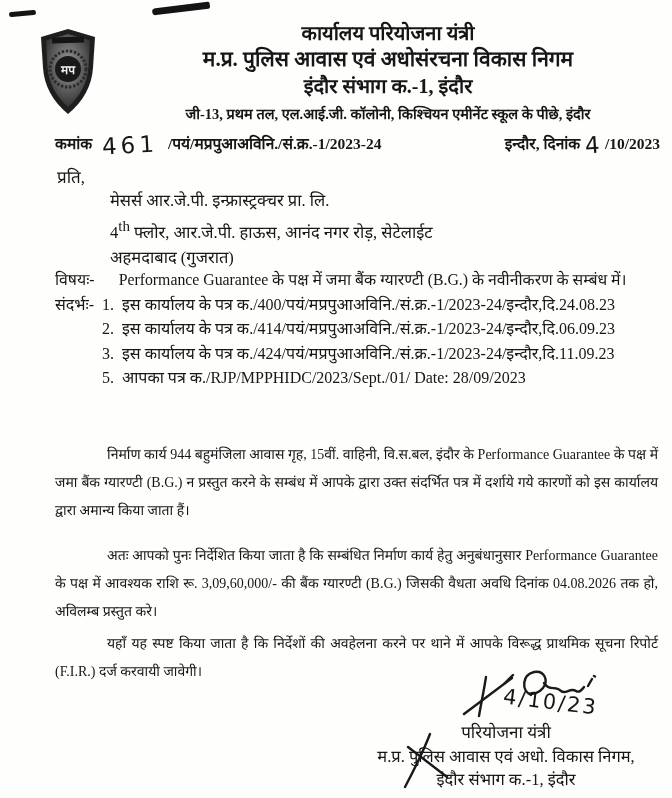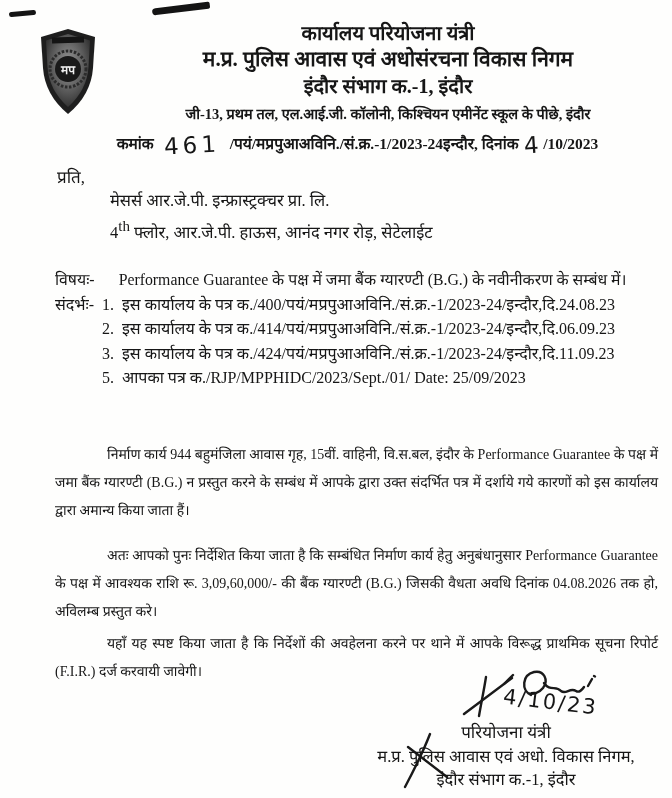--- a/index.html
+++ b/index.html
@@ -14,21 +14,21 @@
   .mark2{left:152px;top:5px;width:58px;height:7px;transform:rotate(-7deg);border-radius:4px 2px 2px 4px;}
   
   .emblem{position:absolute;left:38px;top:28px;width:60px;height:88px;}
   
   .letterhead{position:absolute;left:108px;top:20px;width:560px;text-align:center;font-weight:700;}
   .lh1{font-size:20px;line-height:26px;white-space:nowrap;}
   .lh2{font-size:21px;line-height:27px;white-space:nowrap;}
   .lh3{font-size:20px;line-height:26px;white-space:nowrap;}
   .lhaddr{font-size:14.5px;line-height:20px;margin-top:5px;white-space:nowrap;}
   
-  .refline{position:absolute;left:55px;right:12px;top:128px;display:flex;justify-content:center;align-items:baseline;font-size:15.5px;font-weight:700;}
+  .refline{position:absolute;left:55px;right:12px;top:128px;display:flex;justify-content:space-between;align-items:baseline;font-size:15.5px;font-weight:700;}
   .refline .grp{display:flex;align-items:baseline;white-space:nowrap;}
   .handwritten{font-family:"DejaVu Sans",sans-serif;font-weight:400;display:inline-block;}
   .hw-num{font-size:23px;letter-spacing:4px;transform:rotate(-3deg);margin:0 10px;position:relative;top:4px;}
   .hw-day{font-size:23px;transform:rotate(-4deg);margin:0 5px;position:relative;top:4px;}
   
   .prati{position:absolute;left:57px;top:165px;font-size:17px;}
   .recipient{position:absolute;left:110px;top:188px;font-size:16.5px;line-height:25.5px;white-space:nowrap;}
   .recipient sup{font-size:15px;}
   
   .subject{position:absolute;left:55px;right:10px;top:268px;font-size:15.8px;white-space:nowrap;}
@@ -96,33 +96,34 @@
       <span class="handwritten hw-day">4</span>
       <span>/10/2023</span>
     </span>
   </div>
 
   <div class="prati">प्रति,</div>
 
   <div class="recipient">
     <div>मेसर्स आर.जे.पी. इन्फ्रास्ट्रक्चर प्रा. लि.</div>
     <div><span>4</span><sup>th</sup><span> फ्लोर, आर.जे.पी. हाऊस, आनंद नगर रोड़, सेटेलाईट</span></div>
+    <div>अहमदाबाद (गुजरात)</div>
   </div>
 
   <div class="subject">
     <span class="lbl">विषयः-</span><span>Performance Guarantee के पक्ष में जमा बैंक ग्यारण्टी (B.G.) के नवीनीकरण के सम्बंध में।</span>
   </div>
 
   <div class="references">
     <span class="ref-label">संदर्भः-</span>
     <div class="ref-items">
       <div class="ref-item"><span class="ref-num">1.</span><span>इस कार्यालय के पत्र क./400/पयं/मप्रपुआअविनि./सं.क्र.-1/2023-24/इन्दौर,दि.24.08.23</span></div>
       <div class="ref-item"><span class="ref-num">2.</span><span>इस कार्यालय के पत्र क./414/पयं/मप्रपुआअविनि./सं.क्र.-1/2023-24/इन्दौर,दि.06.09.23</span></div>
       <div class="ref-item"><span class="ref-num">3.</span><span>इस कार्यालय के पत्र क./424/पयं/मप्रपुआअविनि./सं.क्र.-1/2023-24/इन्दौर,दि.11.09.23</span></div>
-      <div class="ref-item"><span class="ref-num">5.</span><span>आपका पत्र क./RJP/MPPHIDC/2023/Sept./01/  Date: 25/09/2023</span></div>
+      <div class="ref-item"><span class="ref-num">5.</span><span>आपका पत्र क./RJP/MPPHIDC/2023/Sept./01/  Date: 28/09/2023</span></div>
     </div>
   </div>
 
   <div class="bodytext">
     <p class="p1">निर्माण कार्य 944 बहुमंजिला आवास गृह, 15वीं. वाहिनी, वि.स.बल, इंदौर के Performance Guarantee के पक्ष में जमा बैंक ग्यारण्टी (B.G.) न प्रस्तुत करने के सम्बंध में आपके द्वारा उक्त संदर्भित पत्र में दर्शाये गये कारणों को इस कार्यालय द्वारा अमान्य किया जाता हैं।</p>
     <p class="p2">अतः आपको पुनः निर्देशित किया जाता है कि सम्बंधित निर्माण कार्य हेतु अनुबंधानुसार Performance Guarantee के पक्ष में आवश्यक राशि रू. 3,09,60,000/- की बैंक ग्यारण्टी (B.G.) जिसकी वैधता अवधि दिनांक 04.08.2026 तक हो, अविलम्ब प्रस्तुत करे।</p>
     <p class="p3">यहाँ यह स्पष्ट किया जाता है कि निर्देशों की अवहेलना करने पर थाने में आपके विरूद्ध प्राथमिक सूचना रिपोर्ट (F.I.R.) दर्ज करवायी जावेगी।</p>
   </div>
 
   <svg class="sig-overlay" viewBox="0 0 272 130">

